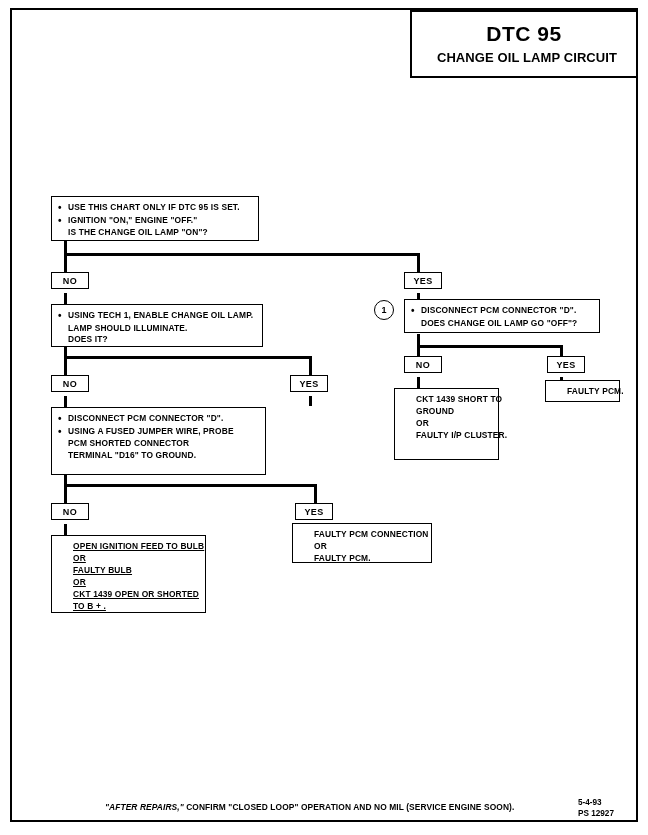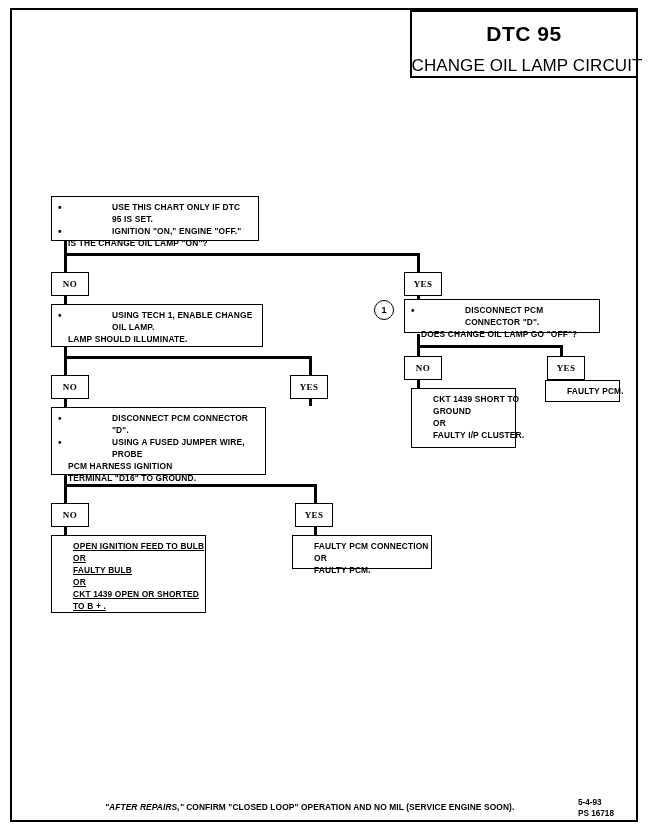--- a/index.html
+++ b/index.html
@@ -30,33 +30,33 @@
     position: absolute;
     left: 410px;
     top: 10px;
     width: 228px;
     height: 68px;
     border: 2px solid #000;
     box-sizing: border-box;
     display: flex;
     flex-direction: column;
     align-items: center;
-    justify-content: space-between;
+    justify-content: flex-start;
     padding-top: 10px;
     background: #fff;
   }
   #title-box .t1 {
     font-size: 21px;
     font-weight: bold;
     letter-spacing: 0.5px;
     line-height: 1.1;
   }
   #title-box .t2 {
-    font-size: 17px;
-    font-weight: normal;
+    font-size: 13px;
+    font-weight: bold;
     letter-spacing: 0.1px;
     margin-top: 5px;
     white-space: nowrap;
     margin-left: 6px;
   }
   
   .box {
     position: absolute;
     border: 1.6px solid #000;
     box-sizing: border-box;
@@ -73,45 +73,43 @@
     align-items: flex-start;
   }
   .box .bullet {
     flex: 0 0 auto;
     width: 10px;
     font-size: 10px;
     line-height: 1.25;
   }
   .box .txt {
     flex: 1 1 auto;
-    margin-left: 44px;
   }
   .box .cont {
     padding-left: 10px;
   }
   .plain .line {
     white-space: nowrap;
     padding-left: 15px;
   }
   
   .answer {
     position: absolute;
     border: 1.6px solid #000;
     box-sizing: border-box;
     background: #fff;
     width: 38px;
-    height: 24px;
+    height: 17px;
     display: flex;
     align-items: center;
     justify-content: center;
     font-size: 9px;
     font-weight: bold;
     letter-spacing: 0.4px;
     z-index: 4;
-    font-family: Liberation Serif, serif;
   }
   
   .vline {
     position: absolute;
     width: 3px;
     background: #000;
     z-index: 1;
   }
   .hline {
     position: absolute;
@@ -221,37 +219,38 @@
   <div class="answer" style="left:51px; top:272px;">NO</div>
 
   <div class="answer" style="left:404px; top:272px;">YES</div>
 
   <div class="box" style="left:51px; top:304px; width:212px; height:43px;">
     <div class="row">
       <span class="bullet">•</span>
       <span class="txt">USING TECH 1, ENABLE CHANGE OIL LAMP.</span>
     </div>
     <div class="cont">LAMP SHOULD ILLUMINATE.</div>
+    <div class="cont">DOES IT?</div>
   </div>
 
   <div class="circle-ref" style="left:374px; top:300px;">1</div>
 
   <div class="box" style="left:404px; top:299px; width:196px; height:34px;">
     <div class="row">
       <span class="bullet">•</span>
       <span class="txt">DISCONNECT PCM CONNECTOR "D".</span>
     </div>
     <div class="cont">DOES CHANGE OIL LAMP GO "OFF"?</div>
   </div>
 
   <div class="answer" style="left:404px; top:356px;">NO</div>
 
   <div class="answer" style="left:547px; top:356px;">YES</div>
 
-  <div class="box plain" style="left:411px; top:388px; width:105px; height:60px;">
+  <div class="box plain" style="left:394px; top:388px; width:105px; height:72px;">
     <div class="line">CKT 1439 SHORT TO</div>
     <div class="line">GROUND</div>
     <div class="line">OR</div>
     <div class="line">FAULTY I/P CLUSTER.</div>
   </div>
 
   <div class="box plain" style="left:545px; top:380px; width:75px; height:22px;">
     <div class="line">FAULTY PCM.</div>
   </div>
 
@@ -261,45 +260,45 @@
 
   <div class="box" style="left:51px; top:407px; width:215px; height:68px;">
     <div class="row">
       <span class="bullet">•</span>
       <span class="txt">DISCONNECT PCM CONNECTOR "D".</span>
     </div>
     <div class="row">
       <span class="bullet">•</span>
       <span class="txt">USING A FUSED JUMPER WIRE, PROBE</span>
     </div>
-    <div class="cont">PCM HARNESS IGNITION</div>
+    <div class="cont">PCM SHORTED CONNECTOR</div>
     <div class="cont">TERMINAL "D16" TO GROUND.</div>
   </div>
 
 
   <div class="answer" style="left:51px; top:503px;">NO</div>
 
   <div class="answer" style="left:295px; top:503px;">YES</div>
 
   <div class="box plain" style="left:51px; top:535px; width:155px; height:78px;text-decoration:underline;">
     <div class="line">OPEN IGNITION FEED TO BULB</div>
     <div class="line">OR</div>
     <div class="line">FAULTY BULB</div>
     <div class="line">OR</div>
     <div class="line">CKT 1439 OPEN OR SHORTED</div>
     <div class="line">TO B + .</div>
   </div>
 
-  <div class="box plain" style="left:292px; top:535px; width:140px; height:34px;">
+  <div class="box plain" style="left:292px; top:523px; width:140px; height:40px;">
     <div class="line">FAULTY PCM CONNECTION</div>
     <div class="line">OR</div>
     <div class="line">FAULTY PCM.</div>
   </div>
 
   <div id="footer-note">
     <span class="ital">"AFTER REPAIRS,"</span><span> CONFIRM "CLOSED LOOP" OPERATION AND NO MIL (SERVICE ENGINE SOON).</span>
   </div>
   <div id="footer-code">
     <div>5-4-93</div>
-    <div>PS 16718</div>
+    <div>PS 12927</div>
   </div>
 
 </div>
 
 </body></html>

